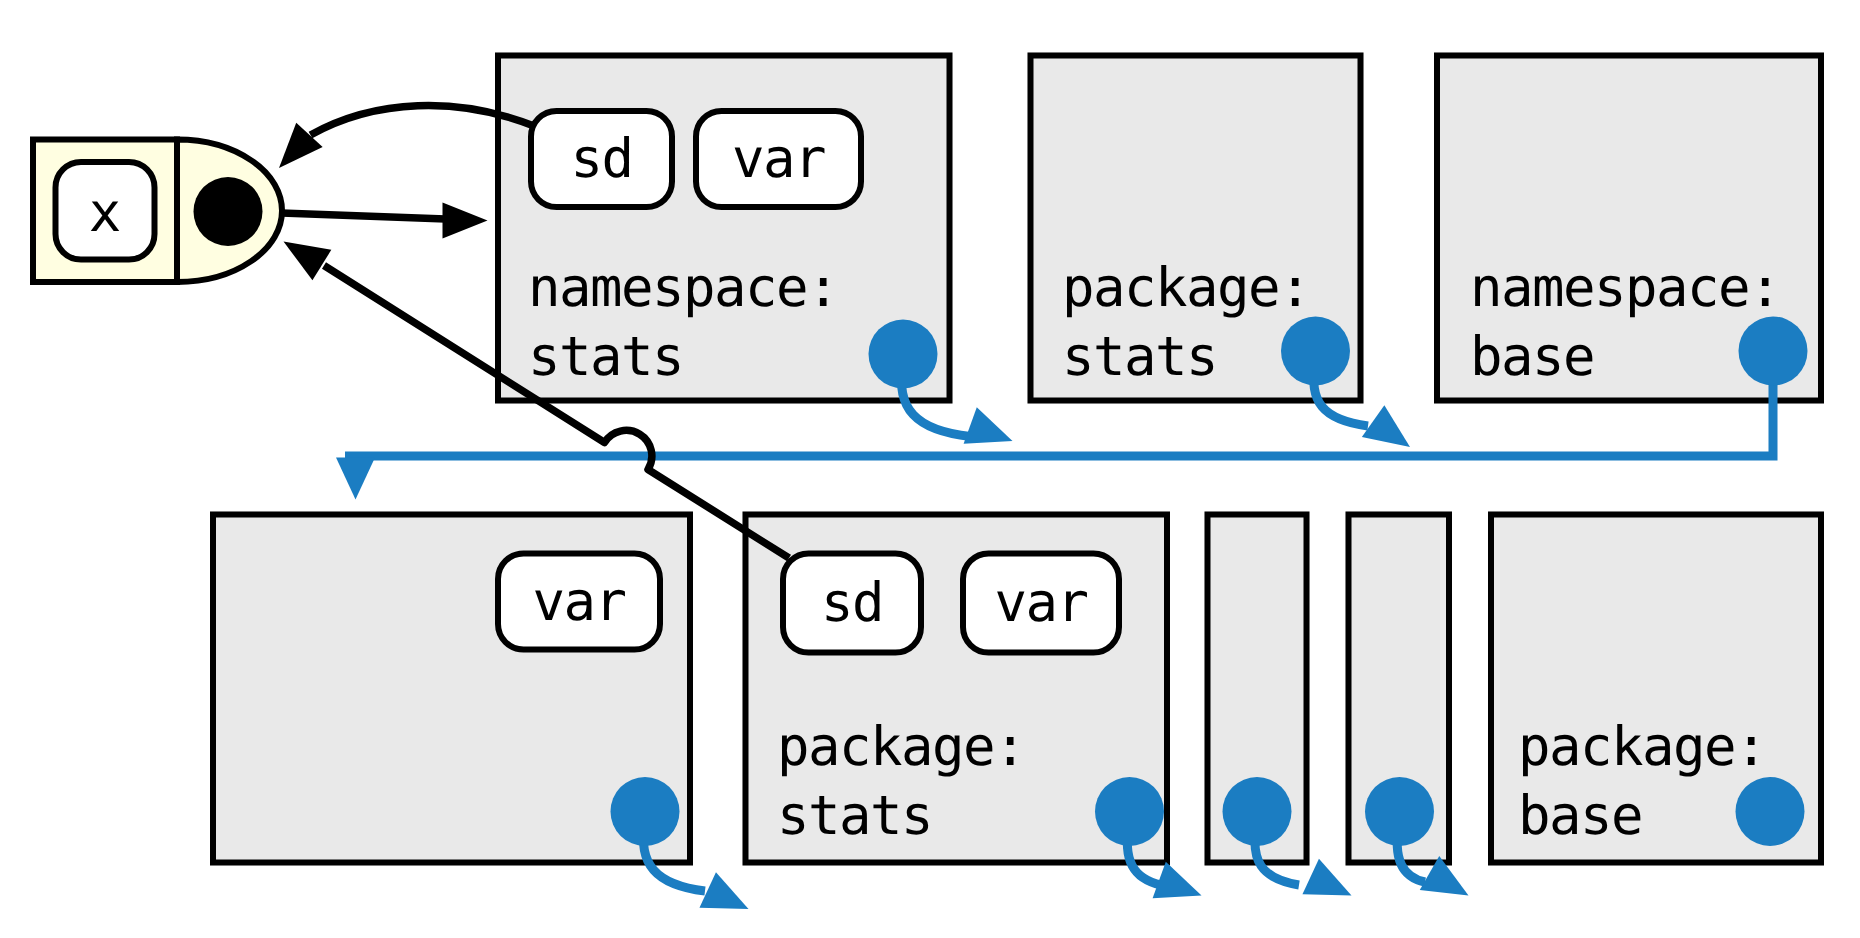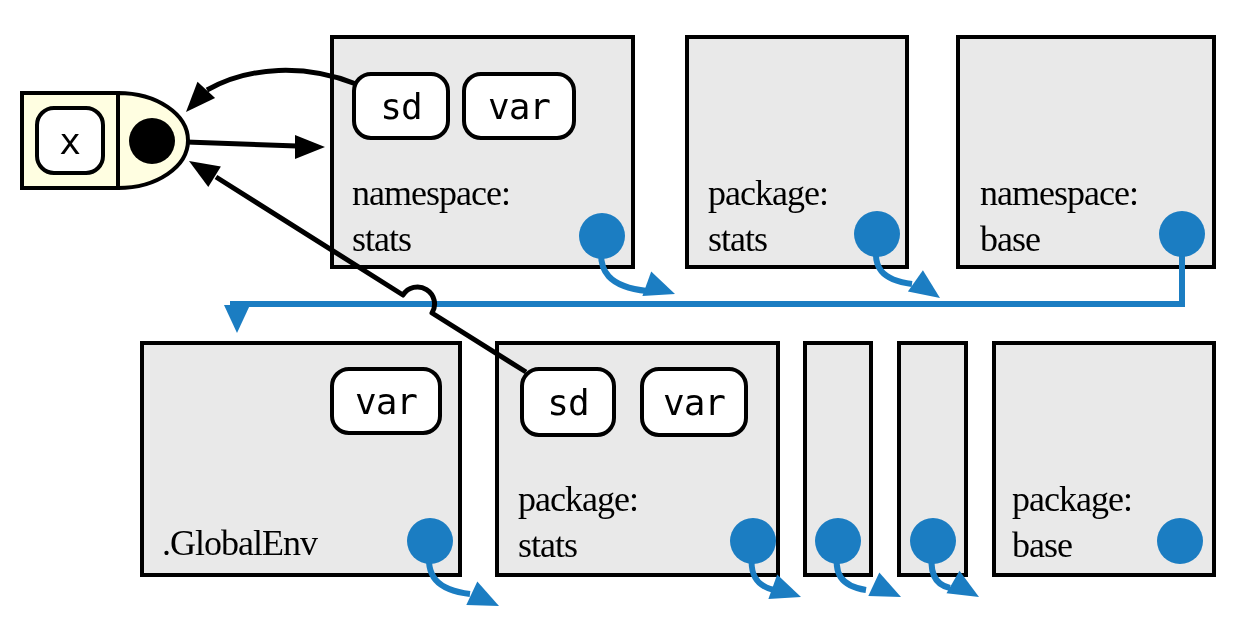--- a/index.html
+++ b/index.html
@@ -22,21 +22,20 @@
     background: var(--box-fill, #e9e9e9);
     border: 4px solid var(--box-border, #000);
   }
   .env-label {
     position: absolute;
     font-size: 36px;
     line-height: 46px;
     color: #000;
     white-space: pre-line;
     letter-spacing: -1px;
-    font-family: Liberation Serif, serif;
   }
   .binding-pill {
     position: absolute;
     box-sizing: border-box;
     background: #ffffff;
     border: 4px solid #000;
     border-radius: 19px;
     display: flex;
     align-items: center;
     justify-content: center;
@@ -106,21 +105,20 @@
 
   <div class="env-box" style="left:956px; top:35px; width:260px; height:234px;">
     <div class="env-label" style="left:20px; top:131px;">namespace:
 base</div>
   </div>
 
   <div class="env-box" style="left:140px; top:341px; width:322px; height:236px;">
     <div class="binding-pill" style="left:186px; top:22px; width:112px; height:68px;">
       <span>var</span>
     </div>
-    <div class="env-label" style="left:18px; top:175px;">.GlobalEnv</div>
   </div>
 
   <div class="env-box" style="left:495px; top:341px; width:285px; height:236px;">
     <div class="binding-pill" style="left:21px; top:22px; width:96px; height:70px;">
       <span>sd</span>
     </div>
     <div class="binding-pill" style="left:141px; top:22px; width:108px; height:70px;">
       <span>var</span>
     </div>
     <div class="env-label" style="left:19px; top:131px;">package:

